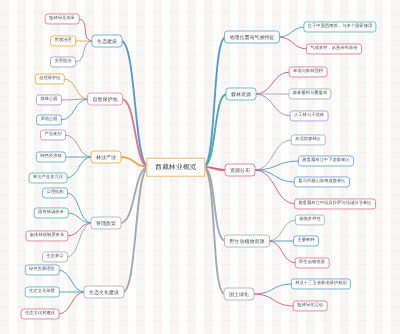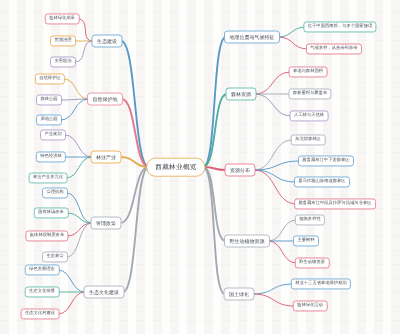--- a/index.html
+++ b/index.html
@@ -39,21 +39,21 @@
   }
   .branch{
     font-size:5px;
     padding:3px 4.5px;
     border-radius:3.5px;
     color:#41464e;
   }
   .root{
     font-size:6.6px;
     padding:5px 8px;
-    border-radius:9px;
+    border-radius:0;
     border:1px solid #e8b96a;
     color:#3c4149;
     letter-spacing:.3px;
   }
 </style>
 </head>
 <body>
 
 <div id="canvas">
   <svg id="edges" viewBox="0 0 400 334">

